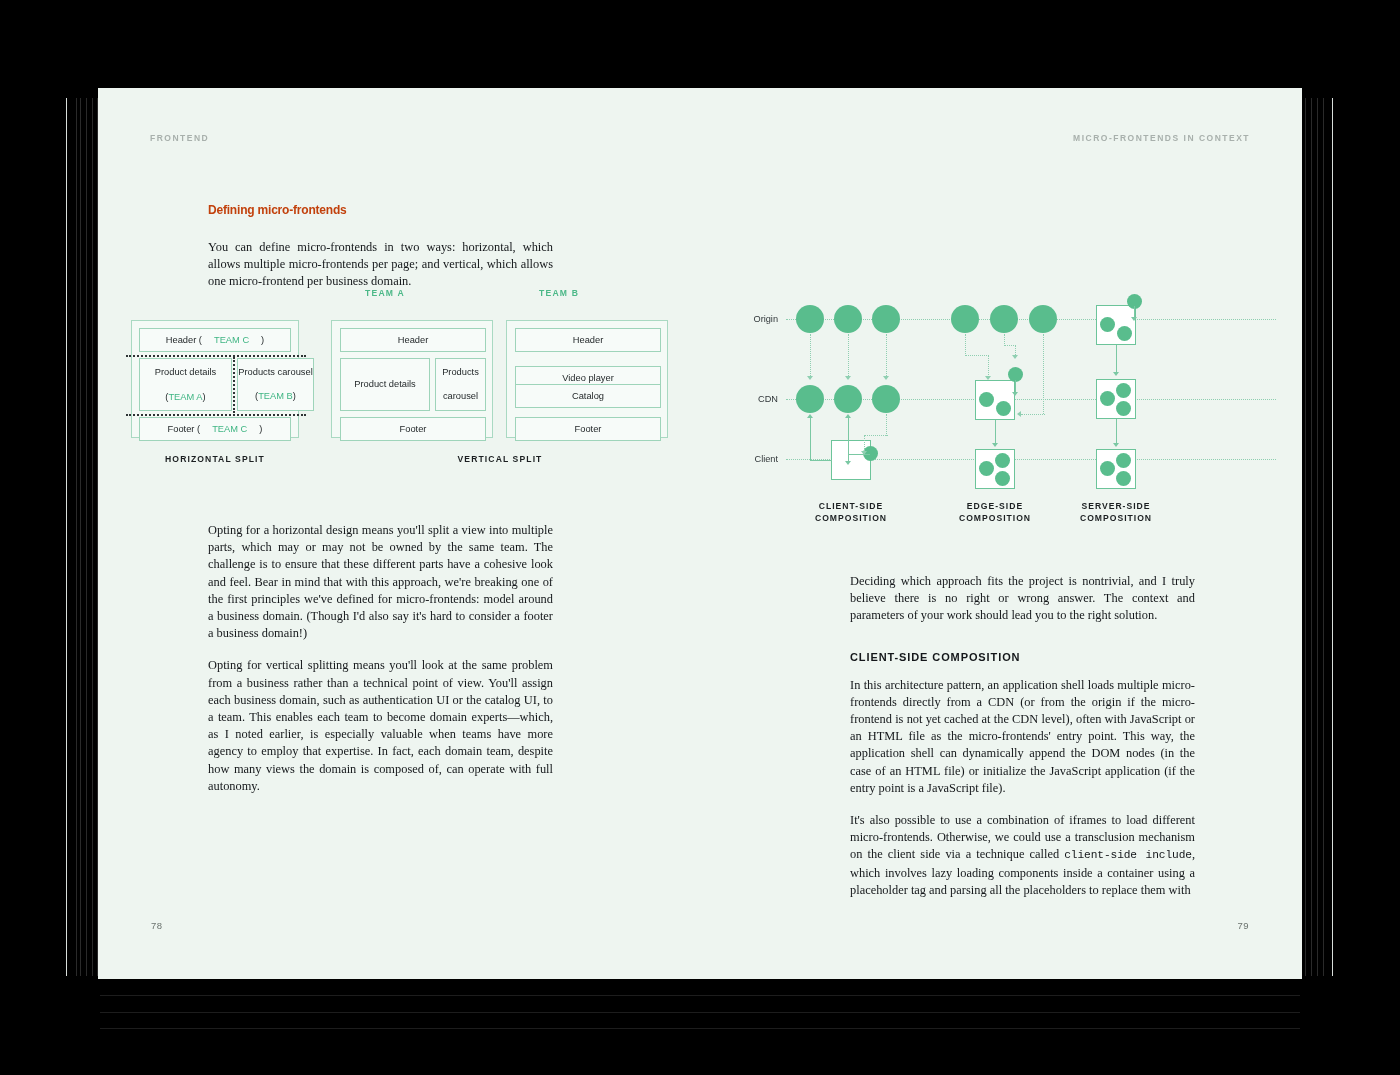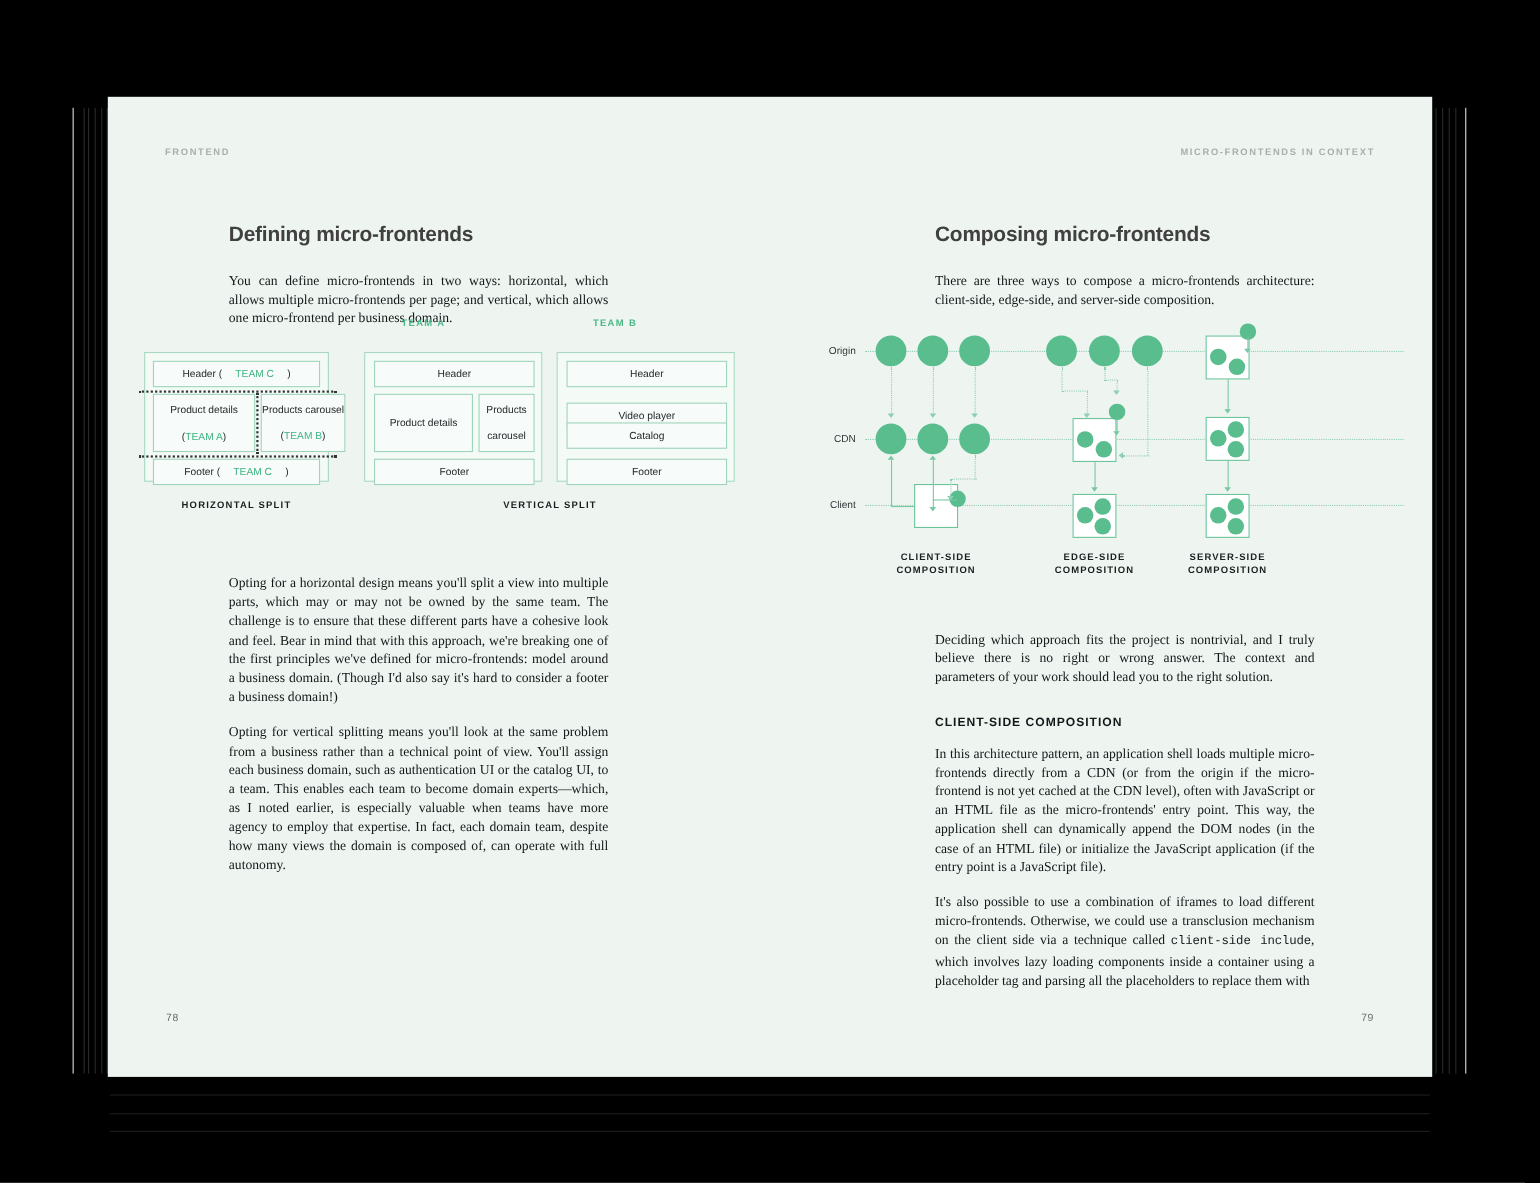--- a/index.html
+++ b/index.html
@@ -85,23 +85,23 @@
   .col {
     position: absolute;
     top: 115px;
     width: 345px;
   }
   .page.left  .col { left: 110px; }
   .page.right .col { left: 150px; }
 
   h2.head {
     font-family: "Liberation Sans", sans-serif;
-    font-size: 19px;
-    font-weight: 700;
-    color: #404040;
+    font-size: 12px;
+    font-weight: 700;
+    color: #c2410c;
     margin: 0 0 22px 0;
     letter-spacing: -0.2px;
   }
 
   p.body {
     font-family: "Liberation Serif", serif;
     font-size: 12.4px;
     line-height: 17.2px;
     color: #14171a;
     margin: 0 0 15px 0;
@@ -348,24 +348,20 @@
         <p class="body">Opting for a horizontal design means you'll split a view into multiple parts, which may or may not be owned by the same team. The challenge is to ensure that these different parts have a cohesive look and feel. Bear in mind that with this approach, we're breaking one of the first principles we've defined for micro-frontends: model around a business domain. (Though I'd also say it's hard to consider a footer a business domain!)</p>
         <p class="body">Opting for vertical splitting means you'll look at the same problem from a business rather than a technical point of view. You'll assign each business domain, such as authentication UI or the catalog UI, to a team. This enables each team to become domain experts—which, as I noted earlier, is especially valuable when teams have more agency to employ that expertise. In fact, each domain team, despite how many views the domain is composed of, can operate with full autonomy.</p>
       </div>
 
       <div class="folio">78</div>
     </div>
 
     <div class="page right">
       <div class="running-head">MICRO-FRONTENDS IN CONTEXT</div>
 
-      <div class="col">
-        <h2 class="head">Composing micro-frontends</h2>
-        <p class="body">There are three ways to compose a micro-frontends architecture: client-side, edge-side, and server-side composition.</p>
-      </div>
 
       <div class="fig-right">
 
         <div class="row-label" style="left:0px; top:26px;">Origin</div>
         <div class="row-label" style="left:0px; top:106px;">CDN</div>
         <div class="row-label" style="left:0px; top:166px;">Client</div>
 
         <div class="rowline" style="left:68px; top:31px; width:490px;"></div>
         <div class="rowline" style="left:68px; top:111px; width:490px;"></div>
         <div class="rowline" style="left:68px; top:171px; width:490px;"></div>

